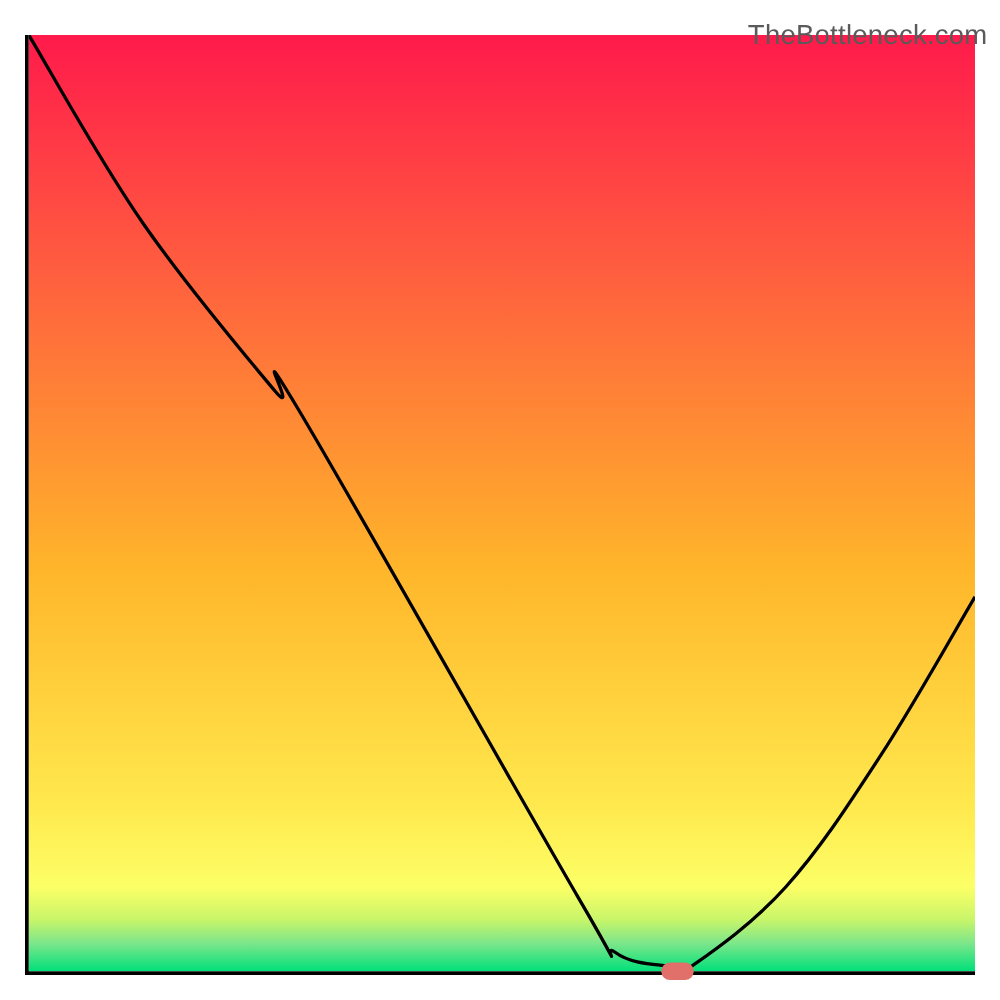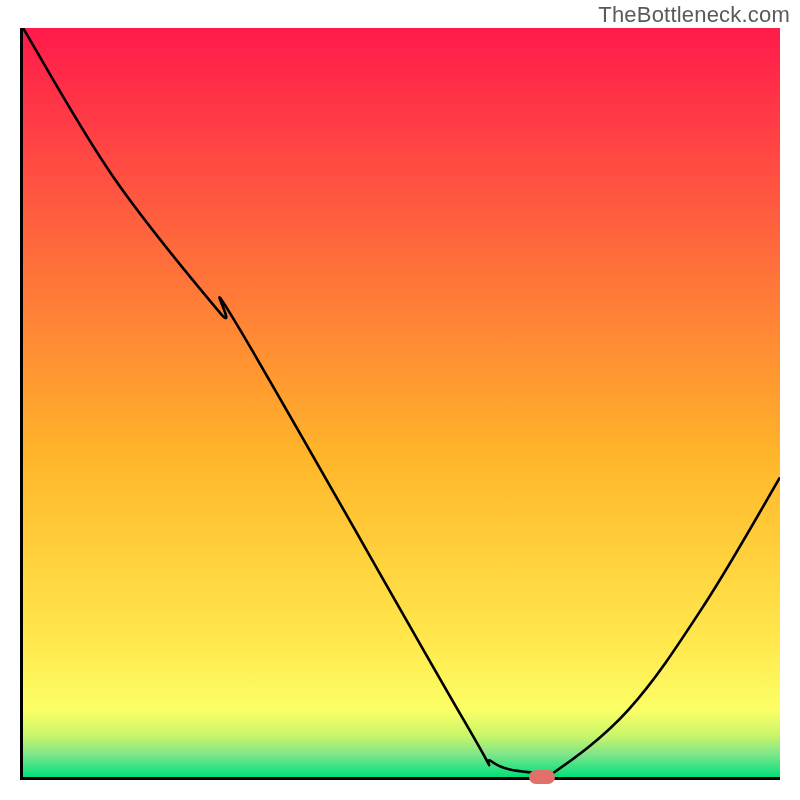--- a/index.html
+++ b/index.html
@@ -11,21 +11,21 @@
     overflow: hidden;
     font-family: Arial, Helvetica, sans-serif;
   }
   .container {
     position: relative;
     width: 800px;
     height: 800px;
   }
   .watermark {
     position: absolute;
-    top: 2px;
+    top: 15px;
     right: 10px;
     font-size: 22px;
     font-weight: 500;
     color: #5a5a5a;
     letter-spacing: 0.2px;
     z-index: 10;
   }
   .plot-area {
     position: absolute;
     left: 20px;

